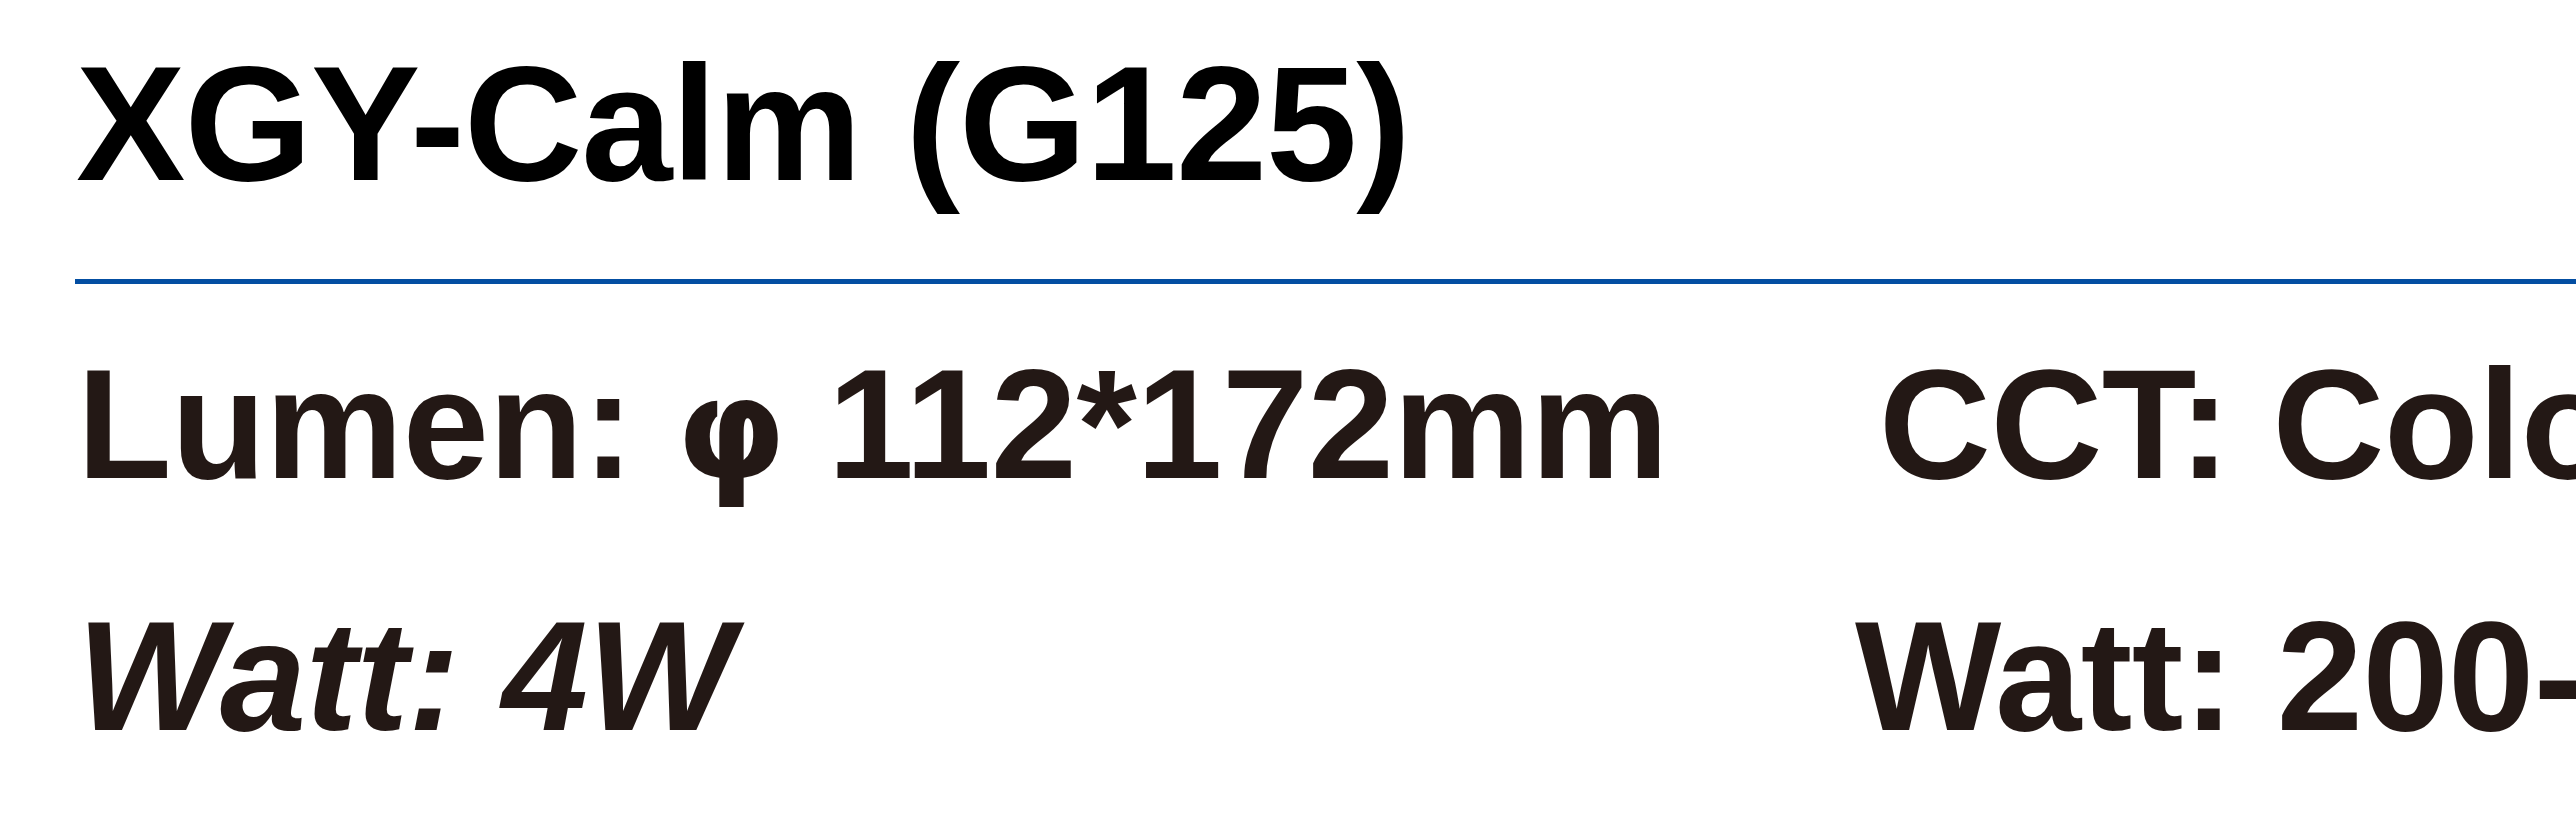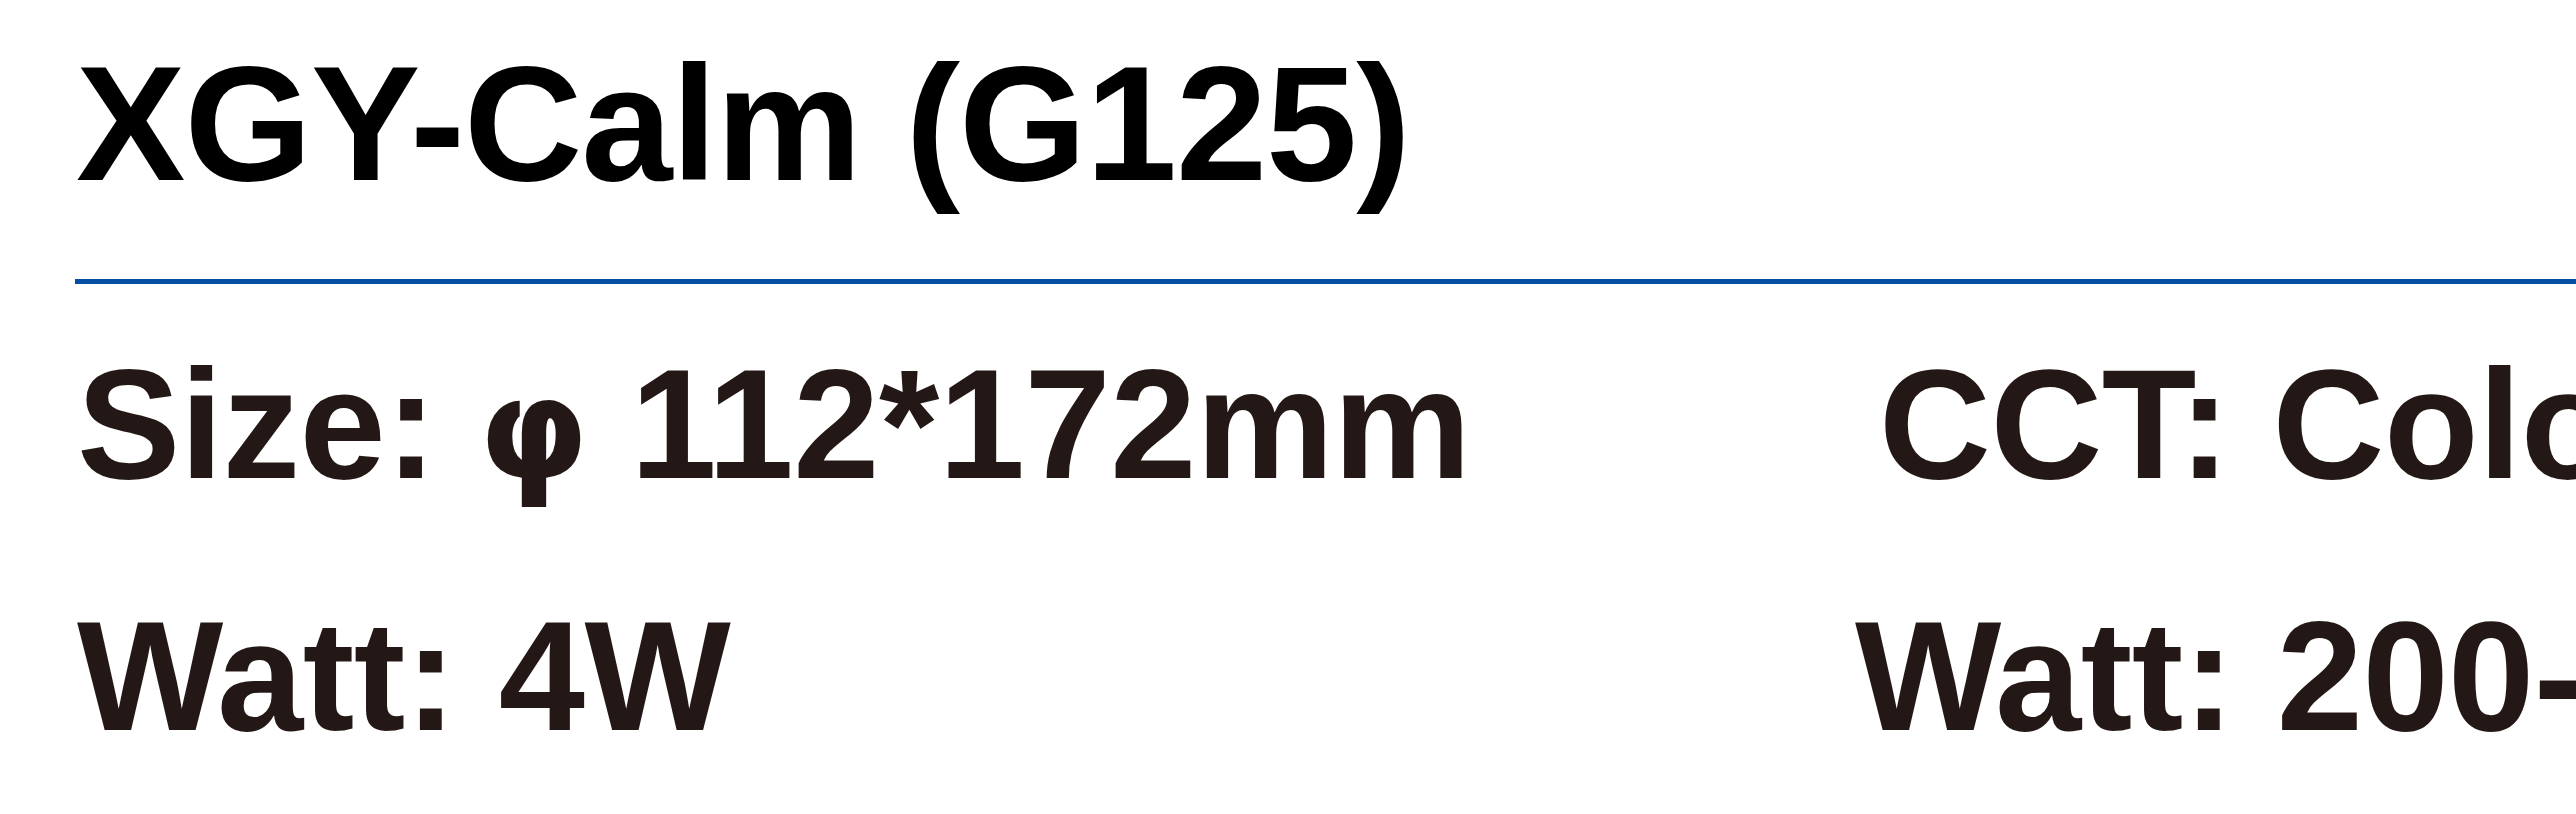--- a/index.html
+++ b/index.html
@@ -91,32 +91,32 @@
 
   <div class="product-title" style="color: rgb(0, 0, 0);">XGY-Calm (G125)</div>
 
   <div class="divider" style="background: rgb(3, 78, 162);"></div>
 
   <div class="spec-grid">
 
     <div class="spec-row row-1">
 
       <div class="spec-cell col-left" style="color: rgb(35, 24, 21);">
-        <span class="spec-label" style="color: rgb(35, 24, 21);">Size:</span><span style="color: rgb(35, 24, 21);"> </span><span class="phi-glyph" style="color: rgb(35, 24, 21);">φ</span><span style="color: rgb(35, 24, 21);"> </span><span class="spec-value" style="color: rgb(35, 24, 21);">112*172mm</span>
+        <span class="spec-label" style="color: rgb(35, 24, 21);">Lumen:</span><span style="color: rgb(35, 24, 21);"> </span><span class="phi-glyph" style="color: rgb(35, 24, 21);">φ</span><span style="color: rgb(35, 24, 21);"> </span><span class="spec-value" style="color: rgb(35, 24, 21);">112*172mm</span>
       </div>
 
       <div class="spec-cell col-right" style="color: rgb(35, 24, 21);">
         <span class="spec-label" style="color: rgb(35, 24, 21); margin-left: 24px;">CCT:</span><span style="color: rgb(35, 24, 21);"> </span><span class="spec-value" style="color: rgb(35, 24, 21);">Color</span>
       </div>
 
     </div>
 
     <div class="spec-row row-2">
 
-      <div class="spec-cell col-left" style="color: rgb(35, 24, 21);">
+      <div class="spec-cell col-left" style="color: rgb(35, 24, 21); font-style: italic;">
         <span class="spec-label" style="color: rgb(35, 24, 21);">Watt:</span><span style="color: rgb(35, 24, 21);"> </span><span class="spec-value" style="color: rgb(35, 24, 21);">4W</span>
       </div>
 
       <div class="spec-cell col-right" style="color: rgb(35, 24, 21);">
         <span class="spec-label" style="color: rgb(35, 24, 21);">Watt:</span><span style="color: rgb(35, 24, 21);"> </span><span class="spec-value" style="color: rgb(35, 24, 21);">200-250lm/W</span>
       </div>
 
     </div>
 
   </div>

